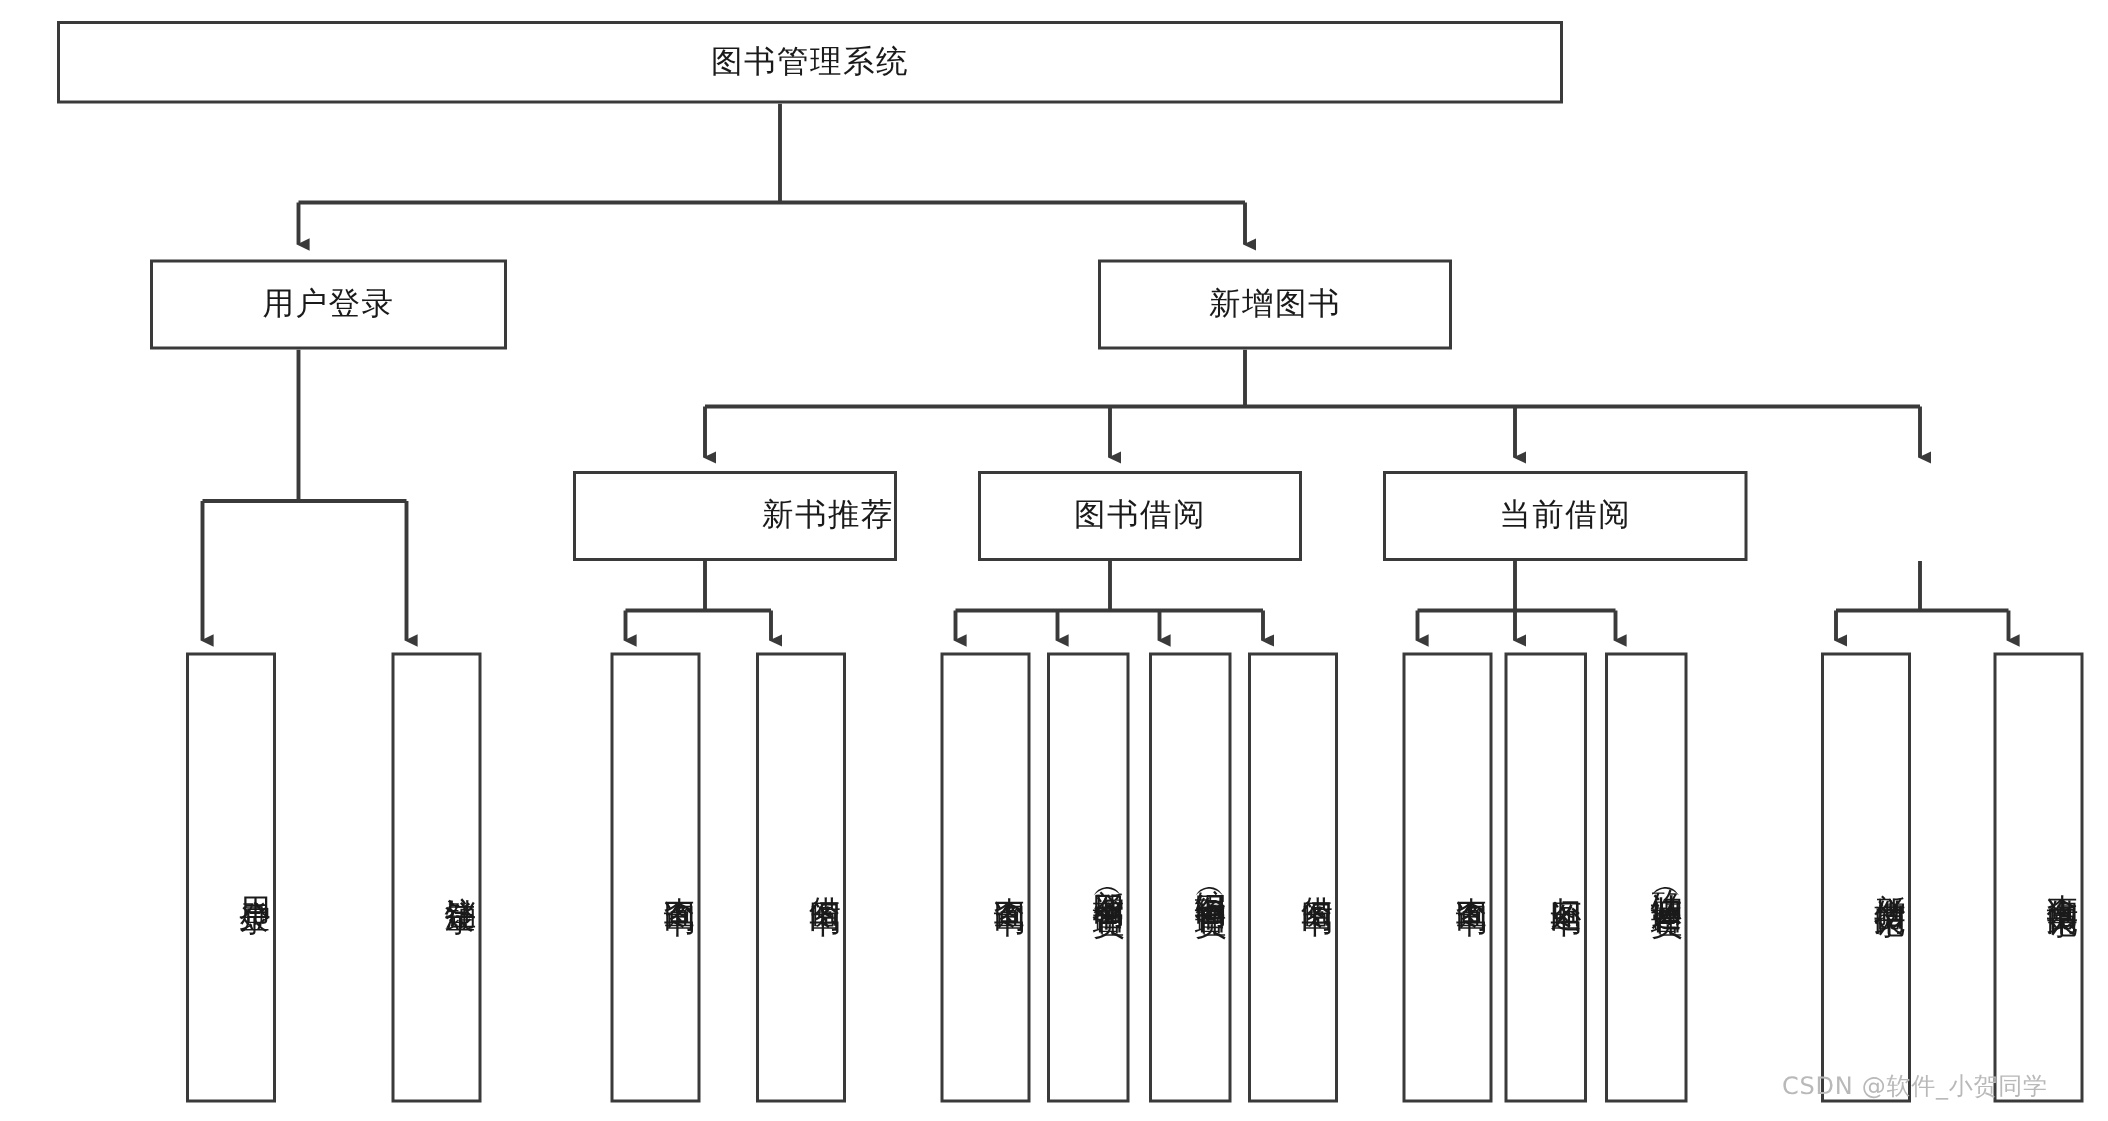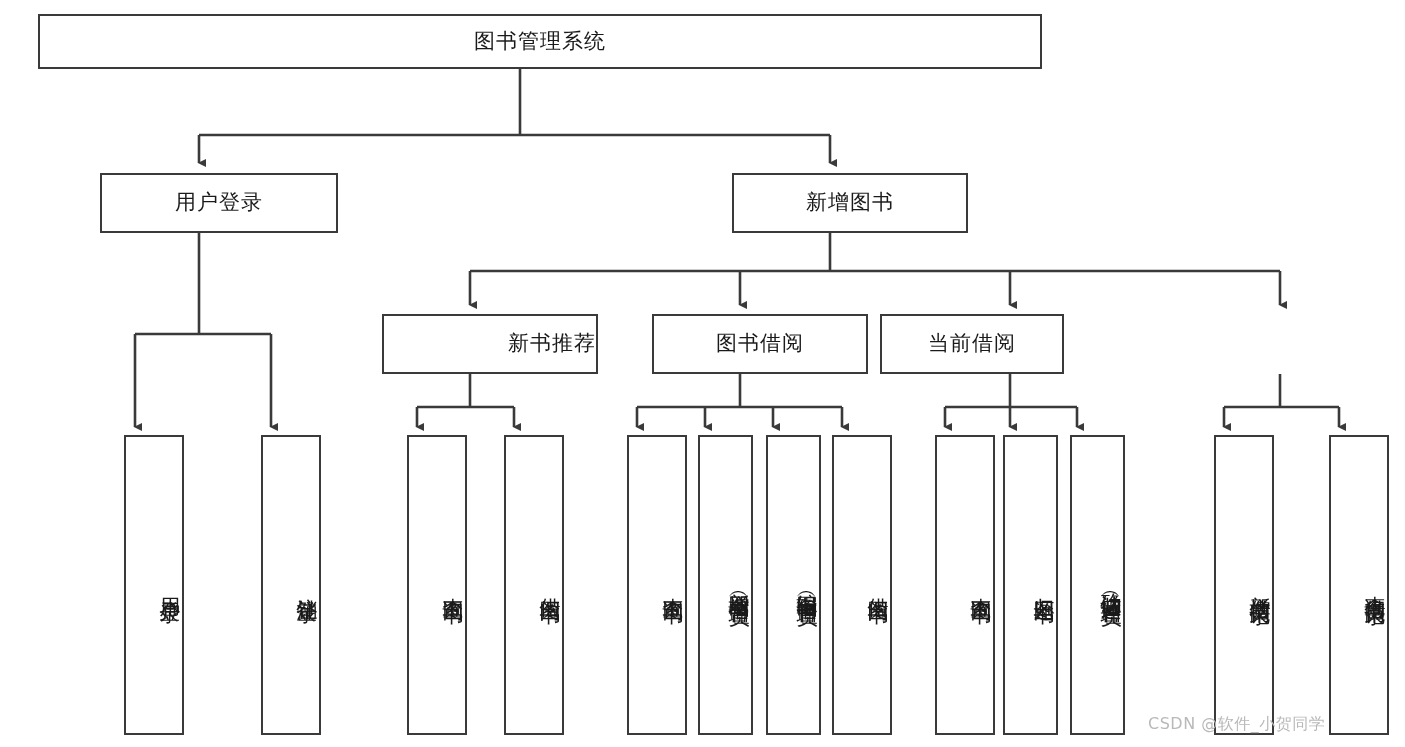--- a/index.html
+++ b/index.html
@@ -53,21 +53,21 @@
   svg.edges {
     position: absolute;
     left: 0;
     top: 0;
     width: 1405px;
     height: 747px;
     pointer-events: none;
   }
   .watermark {
     position: absolute;
-    left: 1148px;
+    left: 1188px;
     top: 714px;
     font-size: 16px;
     color: #b9b9b9;
     white-space: nowrap;
     letter-spacing: 0.5px;
   }
 </style>
 </head>
 <body>
 
@@ -136,21 +136,21 @@
   </div>
 
   <div class="node horiz" style="left:362px; top:314px; width:216px; height:60px;justify-content:flex-end;">
     <span>新书推荐</span>
   </div>
 
   <div class="node horiz" style="left:632px; top:314px; width:216px; height:60px;">
     <span>图书借阅</span>
   </div>
 
-  <div class="node horiz" style="left:860px; top:314px; width:184px; height:60px;">
+  <div class="node horiz" style="left:902px; top:314px; width:243px; height:60px;">
     <span>当前借阅</span>
   </div>
 
 
   <div class="node vert" style="left:104px; top:435px; width:60px; height:300px;">
     <span>用户登录</span>
   </div>
 
   <div class="node vert" style="left:241px; top:435px; width:60px; height:300px;">
     <span>注销登录</span>

